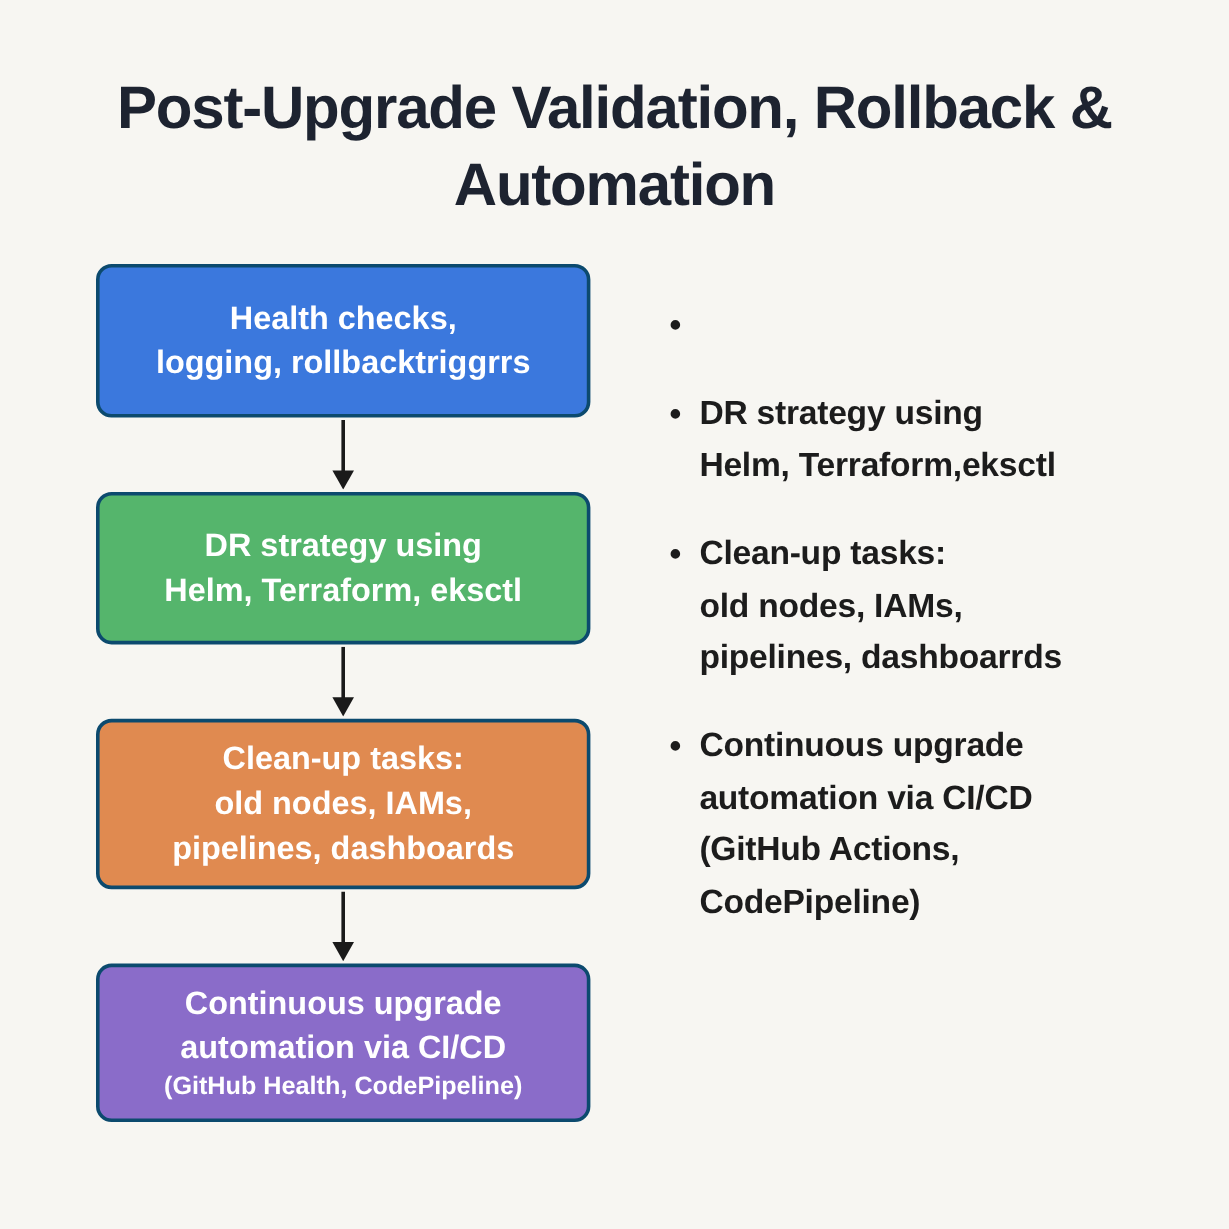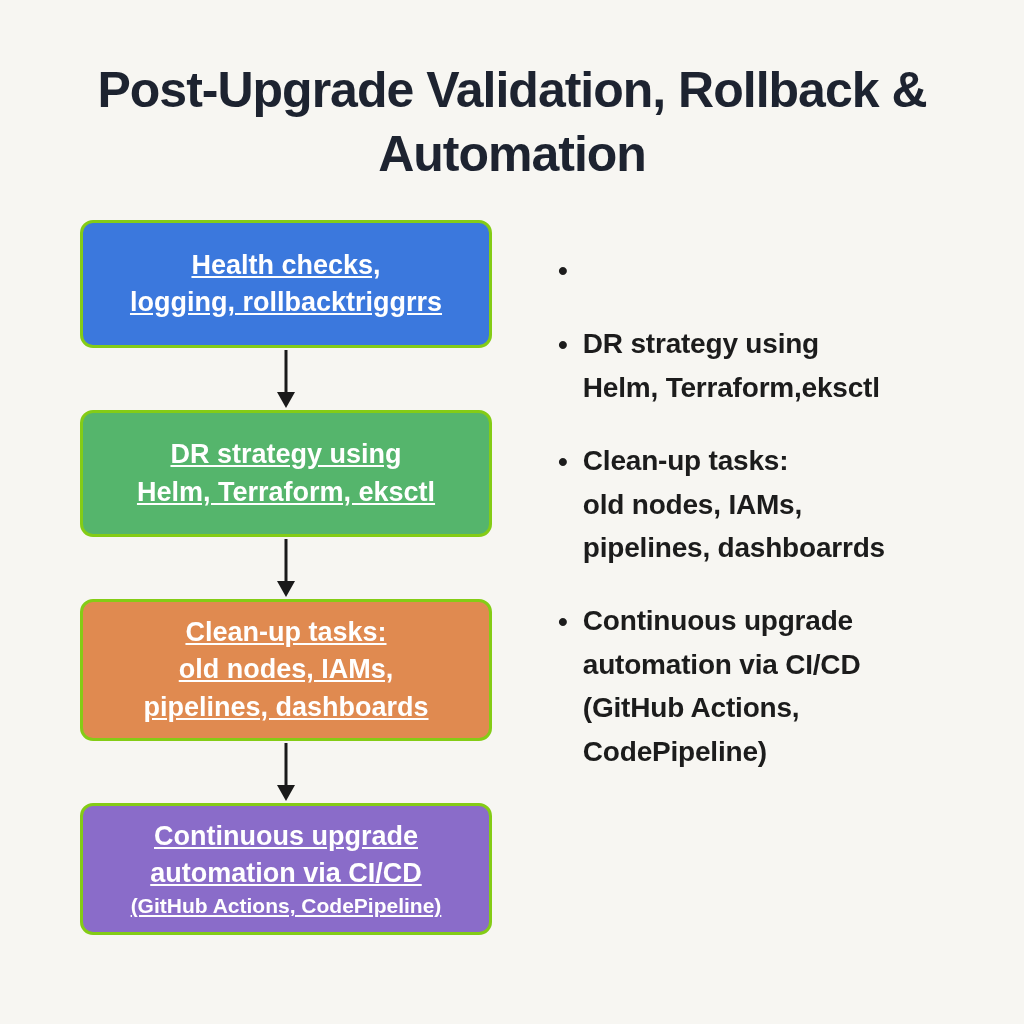--- a/index.html
+++ b/index.html
@@ -38,34 +38,33 @@
     top: 220px;
     left: 80px;
     width: 412px;
     display: flex;
     flex-direction: column;
     align-items: center;
   }
 
   .flow-box {
     width: 100%;
-    border: 3px solid #84cc16;
+    border: 3px solid #0c4a6e;
     border-radius: 13px;
     color: #ffffff;
     font-weight: 700;
     font-size: 27px;
     line-height: 1.38;
     text-align: center;
     display: flex;
     flex-direction: column;
     justify-content: center;
     align-items: center;
     padding: 12px 10px;
     white-space: pre-line;
-    text-decoration: underline;
   }
 
   .box-1 { min-height: 128px; }
   .box-2 { min-height: 127px; }
   .box-3 { min-height: 134px; }
   .box-4 { min-height: 130px; }
 
   .flow-box .subtext {
     font-size: 21px;
     font-weight: 700;
@@ -151,21 +150,21 @@
     <div class="arrow">
       <svg width="26" height="58" viewBox="0 0 26 58" aria-hidden="true">
         <line x1="13" y1="0" x2="13" y2="44" stroke="#1a1a1a" stroke-width="3"></line>
         <polygon points="13,58 4,42 22,42" fill="#1a1a1a"></polygon>
       </svg>
     </div>
 
     <div class="flow-box box-4" style="background-color: rgb(138, 108, 201);">
       <span style="white-space: pre-line;">Continuous upgrade
 automation via CI/CD</span>
-      <span class="subtext">(GitHub Actions, CodePipeline)</span>
+      <span class="subtext">(GitHub Health, CodePipeline)</span>
     </div>
 
   </div>
 
   <div class="bullet-col">
 
     <div class="bullet-item">
       <span class="bullet-dot">•</span>
     </div>
 

